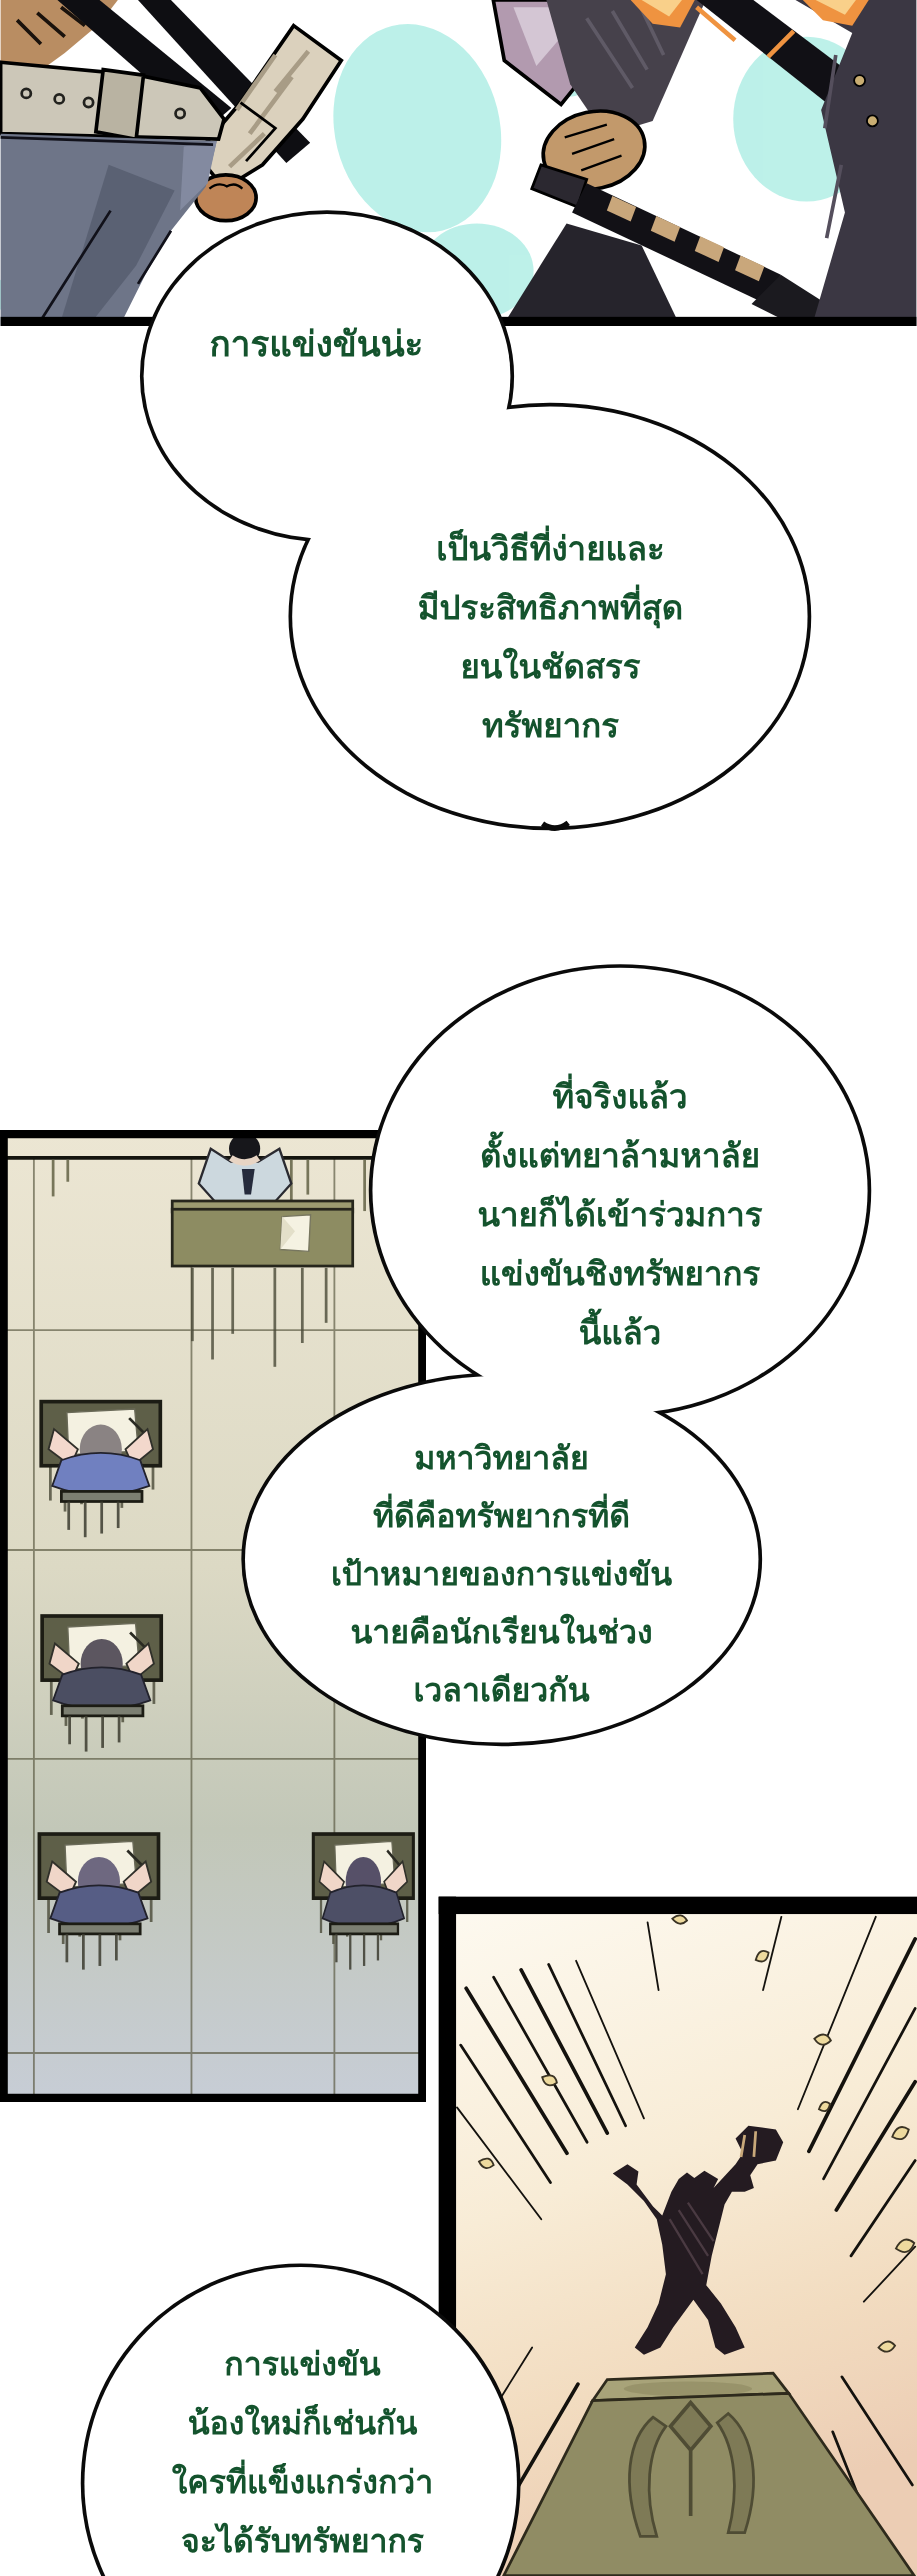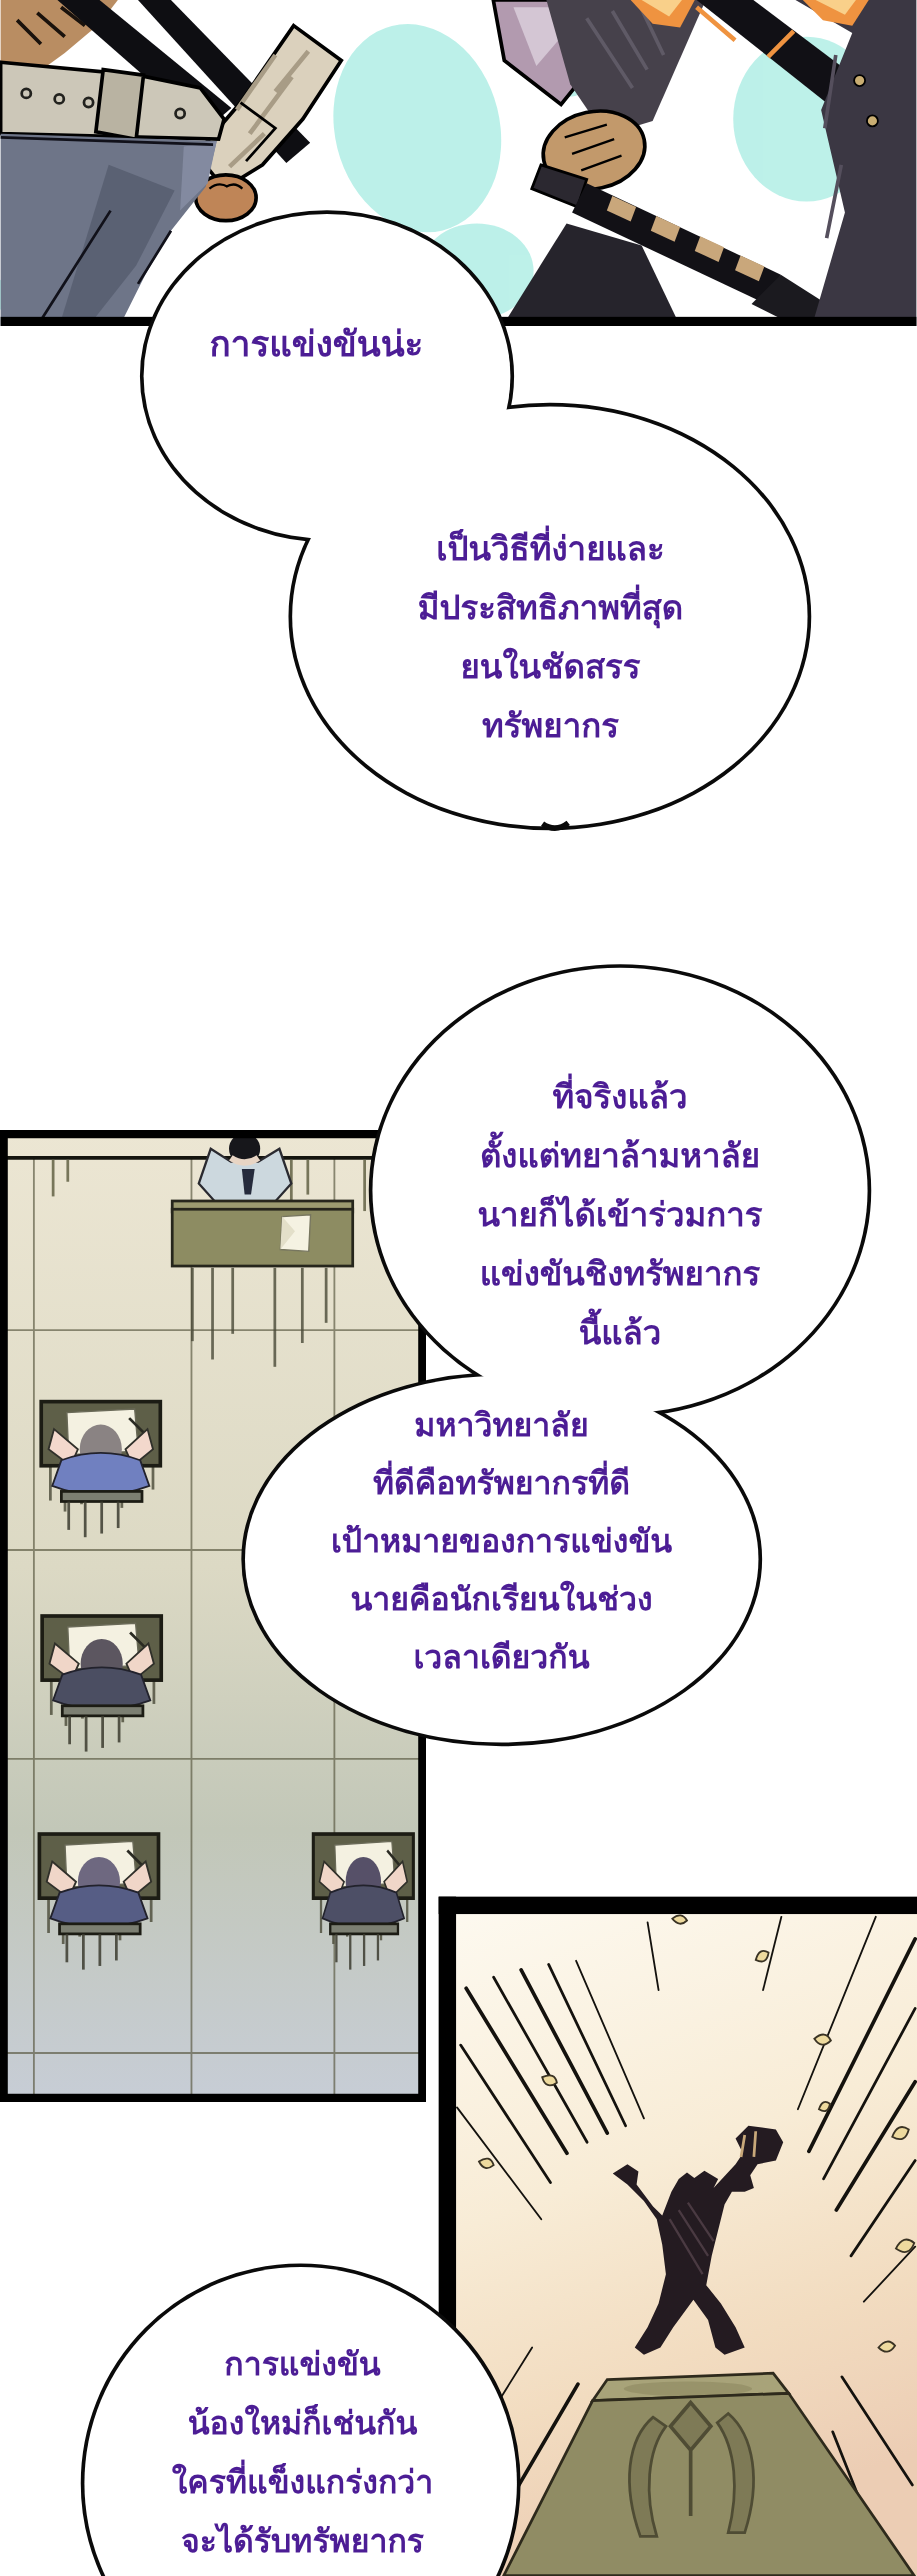--- a/index.html
+++ b/index.html
@@ -8,27 +8,27 @@
     background:#ffffff;
     font-family:"DejaVu Sans","Liberation Sans",sans-serif;
   }
   .abs{position:absolute;}
   svg{display:block;}
   .bubble-text{
     position:absolute;
     white-space:pre-line;
     text-align:center;
     font-weight:700;
-    color:#4c1d95;
+    color:#14532d;
     letter-spacing:0px;
   }
   .t1{left:133px;top:317px;width:367px;font-size:35px;line-height:55px;}
   .t2{left:326px;top:519px;width:449px;font-size:33px;line-height:59px;}
   .t3{left:385px;top:1067px;width:470px;font-size:33px;line-height:59px;}
-  .t4{left:263px;top:1399px;width:477px;font-size:32px;line-height:58px;font-family:Liberation Mono, monospace;}
+  .t4{left:263px;top:1429px;width:477px;font-size:32px;line-height:58px;}
   .t5{left:110px;top:2335px;width:385px;font-size:32px;line-height:59px;}
 </style>
 </head>
 <body>
 
 <svg class="abs" style="left:0;top:0" width="917" height="326" viewBox="0 0 1000 356">
   <rect x="0" y="0" width="1000" height="356" fill="#ffffff"></rect>
 
   <g fill="#b9f0e8" opacity="0.95">
     <ellipse cx="455" cy="140" rx="90" ry="115" transform="rotate(-14 455 140)"></ellipse>

